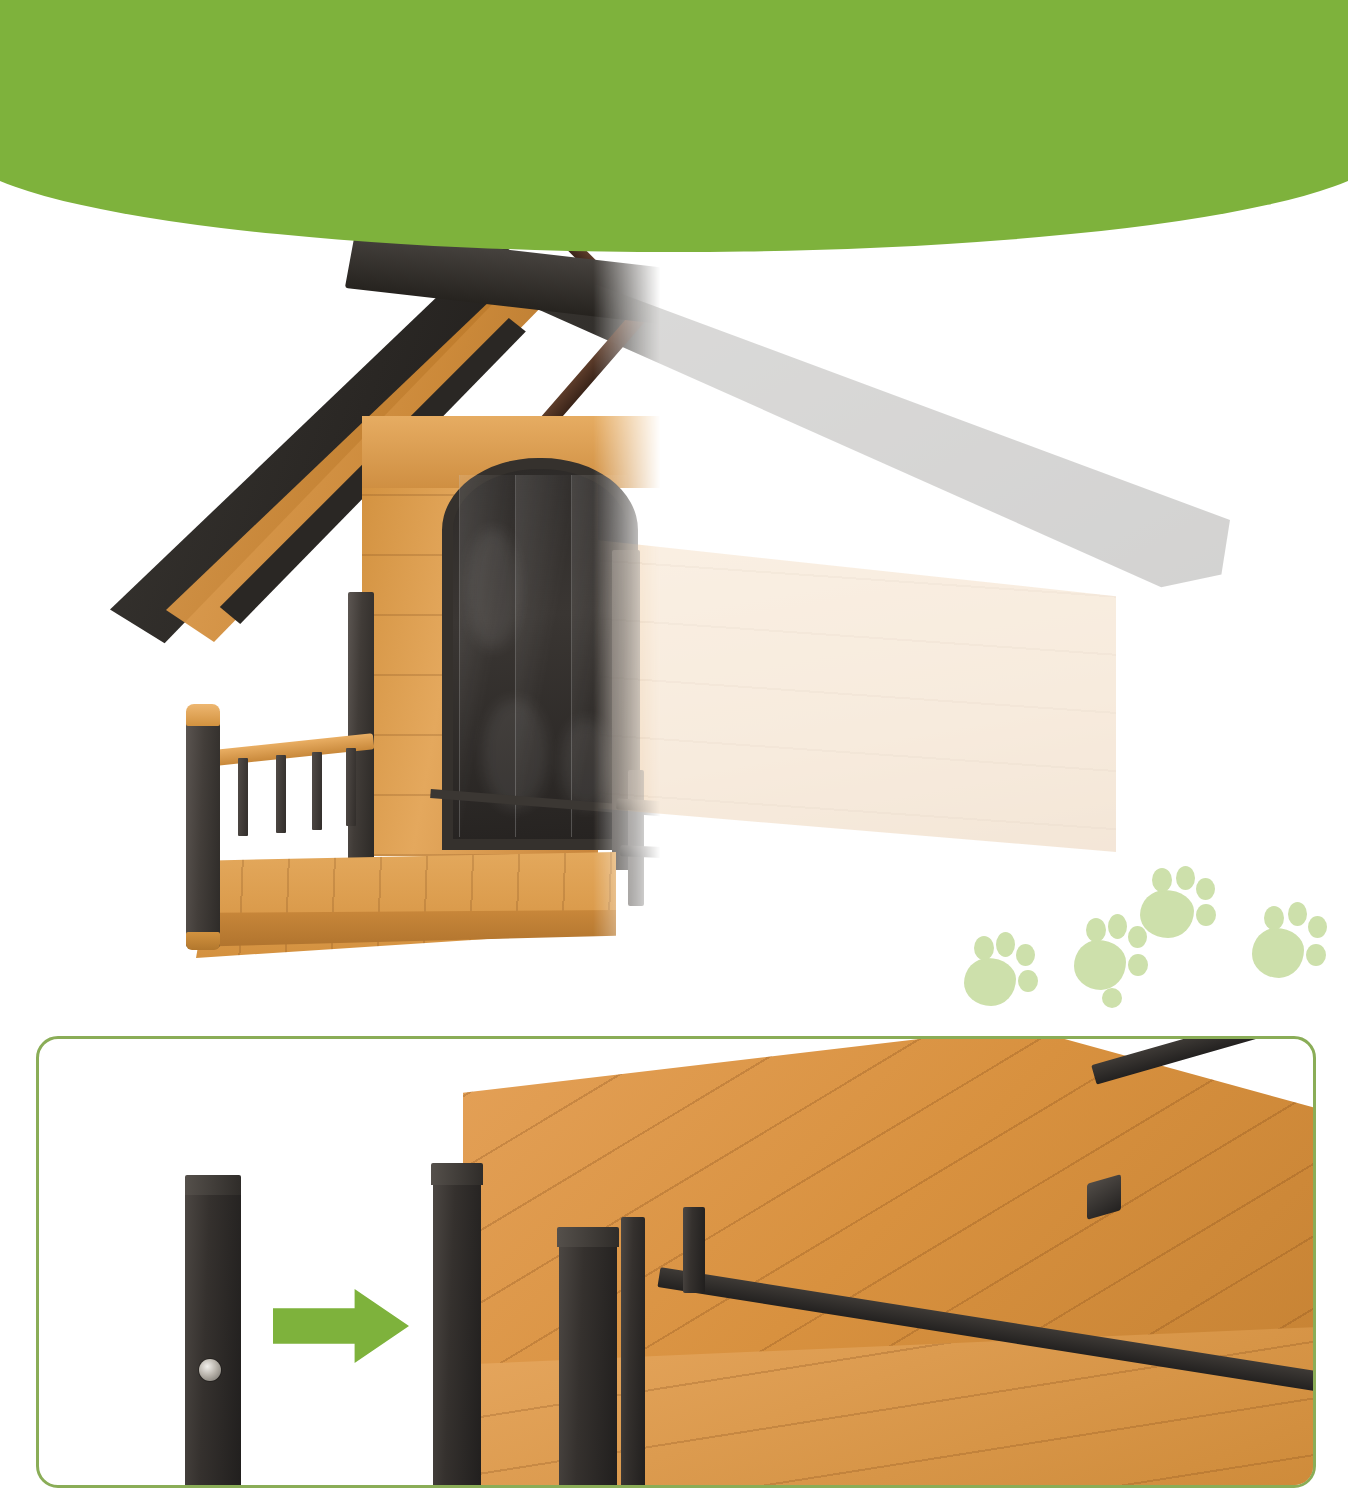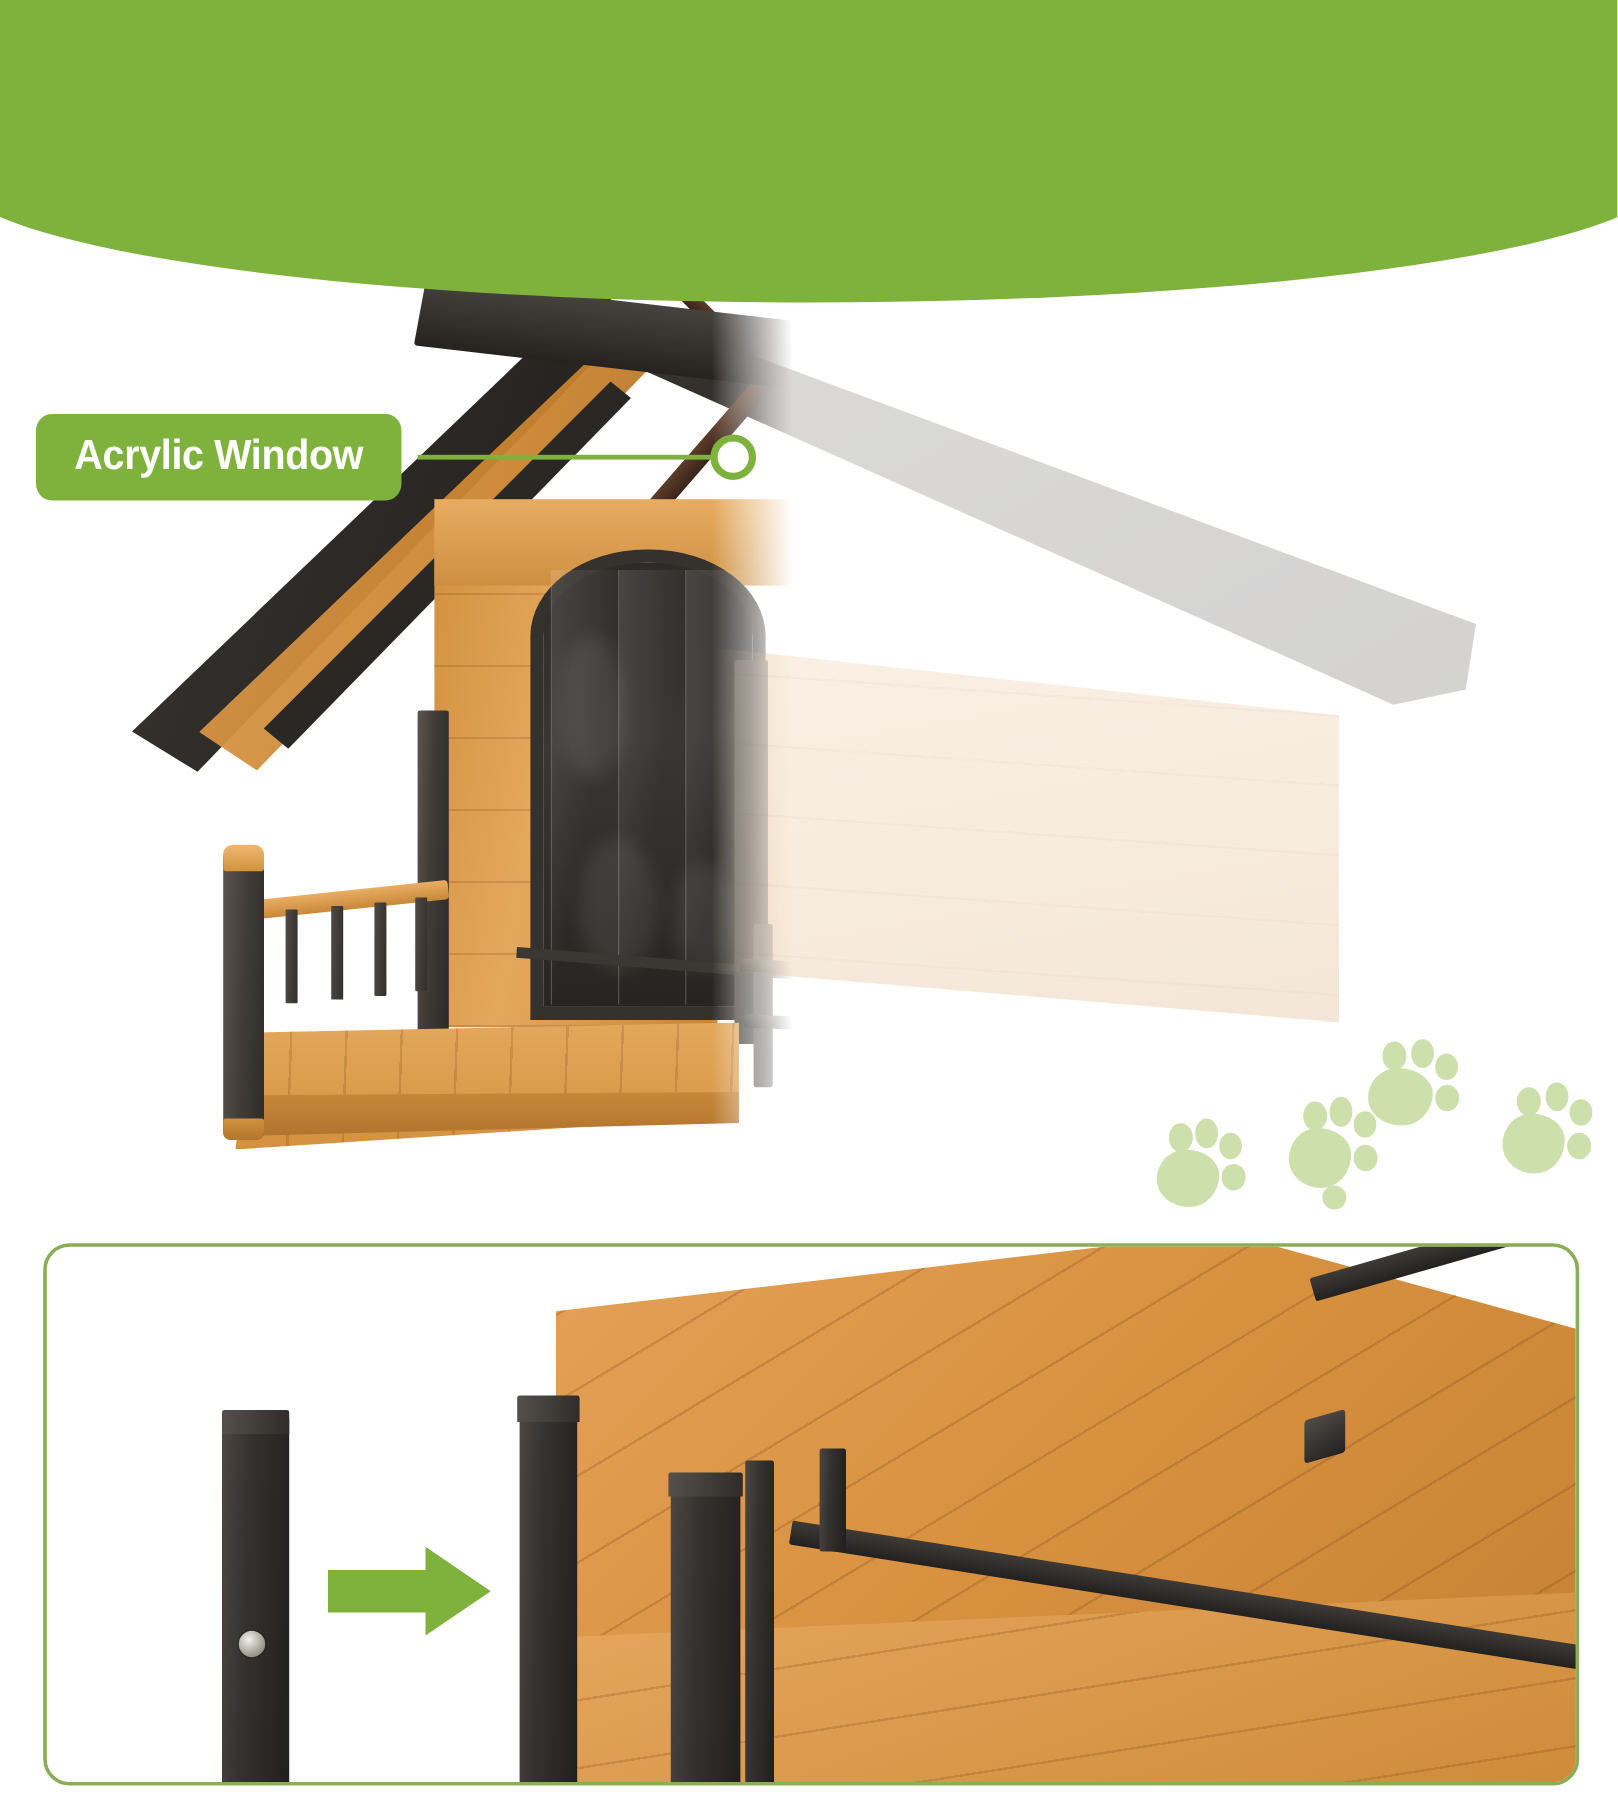--- a/index.html
+++ b/index.html
@@ -507,25 +507,20 @@
           <div class="pad" style="left:2px;top:26px;width:52px;height:50px;"></div>
           <div class="toe" style="left:14px;top:4px;width:20px;height:24px;"></div>
           <div class="toe" style="left:38px;top:0px;width:19px;height:24px;"></div>
           <div class="toe" style="left:58px;top:14px;width:19px;height:22px;"></div>
           <div class="toe" style="left:56px;top:42px;width:20px;height:22px;"></div>
         </div>
       </div>
     </div>
   </div>
 
-  <div class="callout">
-    <div class="callout-pill">Acrylic Window</div>
-    <div class="callout-line"></div>
-    <div class="callout-dot"></div>
-  </div>
 
   <div class="detail-panel">
     <div class="dp-inner">
 
       <div class="dp-wood-big"></div>
       <div class="dp-wood-low"></div>
 
       <div class="dp-rail-top"></div>
       <div class="dp-rail-top-cap"></div>
       <div class="dp-rail-diag"></div>

